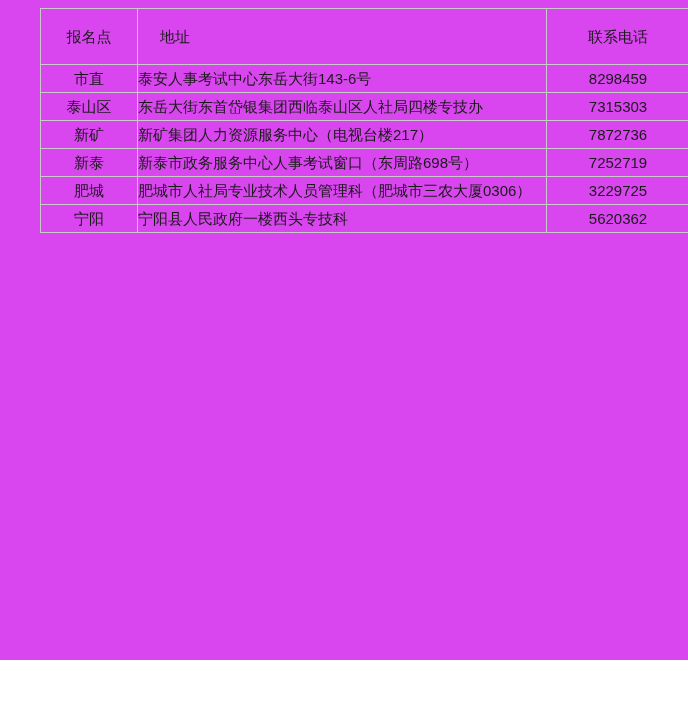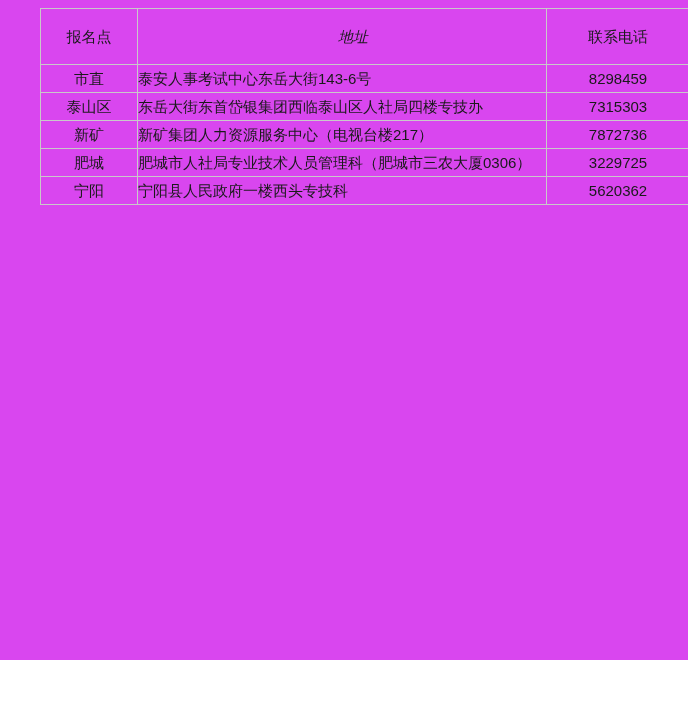--- a/index.html
+++ b/index.html
@@ -50,23 +50,22 @@
   td.col-phone {
     width: 142px;
     text-align: center;
     padding: 12px 4px;
   }
   tr.head-row td {
     padding-top: 14px;
     padding-bottom: 14px;
   }
   tr.head-row td.col-addr {
-    text-align: center;
+    text-align: left;
     padding-left: 22px;
-    font-style: italic;
   }
   tr.head-row td.col-site,
   tr.head-row td.col-phone {
     text-align: center;
   }
   .cell-text {
     display: block;
     white-space: pre-wrap;
     word-break: break-all;
   }
@@ -119,20 +118,31 @@
             <span class="cell-text">新矿</span>
           </td>
         <td class="col-addr">
             <span class="cell-text">新矿集团人力资源服务中心（电视台楼217）</span>
           </td>
         <td class="col-phone">
             <span class="cell-text">7872736</span>
           </td>
       </tr>
 
+      <tr>
+        <td class="col-site">
+            <span class="cell-text">新泰</span>
+          </td>
+        <td class="col-addr">
+            <span class="cell-text">新泰市政务服务中心人事考试窗口（东周路698号）</span>
+          </td>
+        <td class="col-phone">
+            <span class="cell-text">7252719</span>
+          </td>
+      </tr>
 
       <tr>
         <td class="col-site">
             <span class="cell-text">肥城</span>
           </td>
         <td class="col-addr">
             <span class="cell-text">肥城市人社局专业技术人员管理科（肥城市三农大厦0306）</span>
           </td>
         <td class="col-phone">
             <span class="cell-text">3229725</span>

